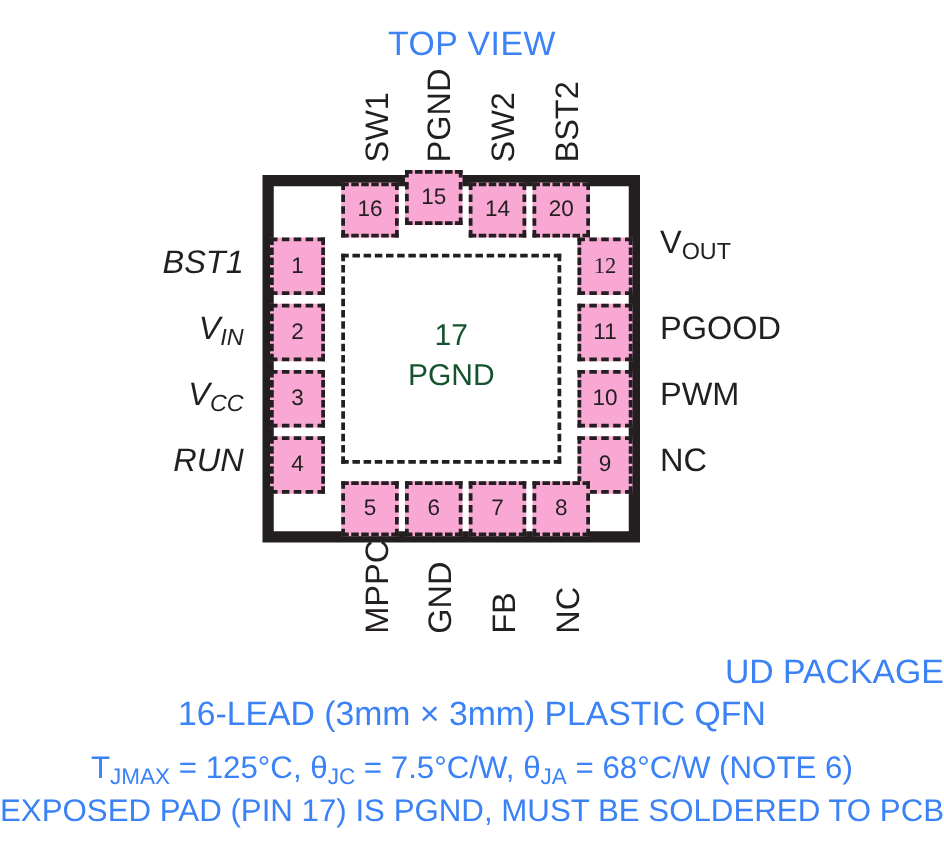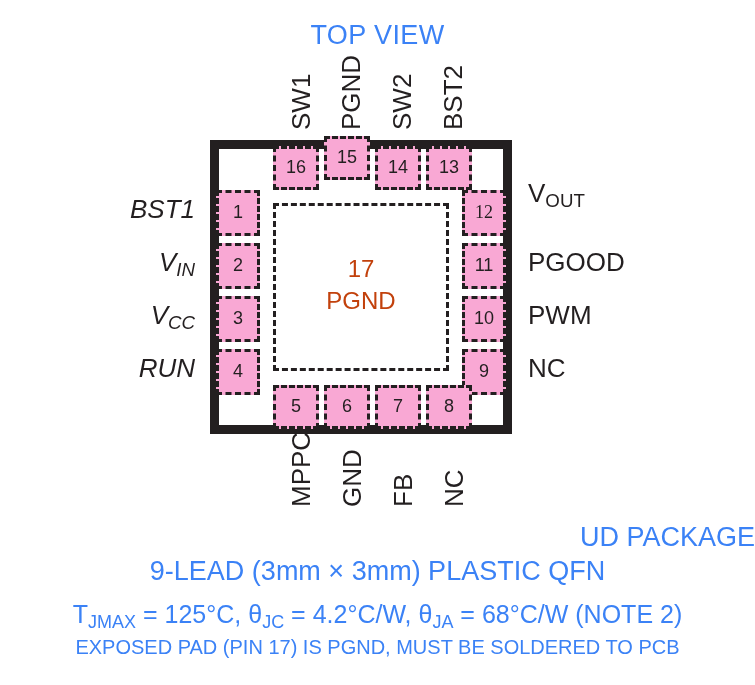--- a/index.html
+++ b/index.html
@@ -62,21 +62,21 @@
     border: 3px dashed #231f20;
     background: #ffffff;
   }
   #exposed-pad .pad-text {
     position: absolute;
     left: 0;
     width: 100%;
     text-align: center;
     font-size: 24px;
     line-height: 1.25;
-    color: #c2410c;
+    color: #14532d;
   }
   #exposed-pad .pad-num { top: 48px; }
   #exposed-pad .pad-name { top: 80px; }
 
   
   .pin {
     position: absolute;
     box-sizing: border-box;
     border: 3px dashed #231f20;
     background: #f9a8d4;
@@ -118,21 +118,21 @@
     color: #231f20;
     white-space: nowrap;
     transform-origin: 0 0;
     transform: rotate(-90deg);
   }
 
   
   #caption-package    { top: 524px; font-size: 27px; text-align: right; }
   #caption-lead       { top: 558px; font-size: 27px; }
   #caption-thermal    { top: 602px; font-size: 25px; }
-  #caption-exposedpad { top: 637px; font-size: 20px; }
+  #caption-exposedpad { top: 637px; font-size: 25px; }
 </style>
 </head>
 <body>
 
 <div class="ctr" id="top-view-title">TOP VIEW</div>
 
 <div class="label-vert" style="left:288px; top:130px;">SW1</div>
 <div class="label-vert" style="left:338px; top:130px;">PGND</div>
 <div class="label-vert" style="left:389px; top:130px;">SW2</div>
 <div class="label-vert" style="left:440px; top:130px;">BST2</div>
@@ -168,21 +168,21 @@
 <div class="pin pin-h" style="left:273px; top:146px;">
   <span>16</span>
 </div>
 <div class="pin pin-h" style="left:324px; top:136px;">
   <span>15</span>
 </div>
 <div class="pin pin-h" style="left:375px; top:146px;">
   <span>14</span>
 </div>
 <div class="pin pin-h" style="left:426px; top:146px;">
-  <span>13</span>
+  <span>20</span>
 </div>
 
 <div class="pin pin-v" style="left:216px; top:190px;">
   <span>1</span>
 </div>
 <div class="pin pin-v" style="left:216px; top:243px;">
   <span>2</span>
 </div>
 <div class="pin pin-v" style="left:216px; top:296px;">
   <span>3</span>
@@ -222,17 +222,17 @@
   <div class="pad-text pad-name">PGND</div>
 </div>
 
 <div class="label-vert" style="left:288px; top:507px;">MPPC</div>
 <div class="label-vert" style="left:339px; top:507px;">GND</div>
 <div class="label-vert" style="left:390px; top:507px;">FB</div>
 <div class="label-vert" style="left:441px; top:507px;">NC</div>
 
 <div class="ctr" id="caption-package">UD PACKAGE</div>
 
-<div class="ctr" id="caption-lead">9-LEAD (3mm × 3mm) PLASTIC QFN</div>
-
-<div class="ctr" id="caption-thermal"><span>T</span><sub>JMAX</sub> = <span>125°C</span>, <span>θ</span><sub>JC</sub> = <span>4.2°C/W</span>, <span>θ</span><sub>JA</sub> = <span>68°C/W</span> <span>(NOTE 2)</span></div>
+<div class="ctr" id="caption-lead">16-LEAD (3mm × 3mm) PLASTIC QFN</div>
+
+<div class="ctr" id="caption-thermal"><span>T</span><sub>JMAX</sub> = <span>125°C</span>, <span>θ</span><sub>JC</sub> = <span>7.5°C/W</span>, <span>θ</span><sub>JA</sub> = <span>68°C/W</span> <span>(NOTE 6)</span></div>
 
 <div class="ctr" id="caption-exposedpad">EXPOSED PAD (PIN 17) IS PGND, MUST BE SOLDERED TO PCB</div>
 
 </body></html>

